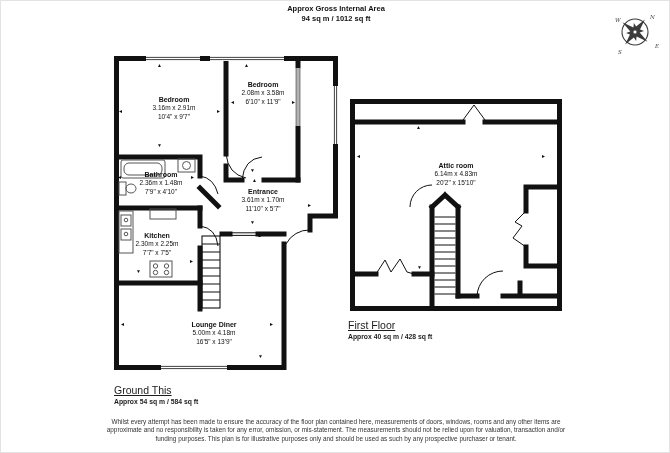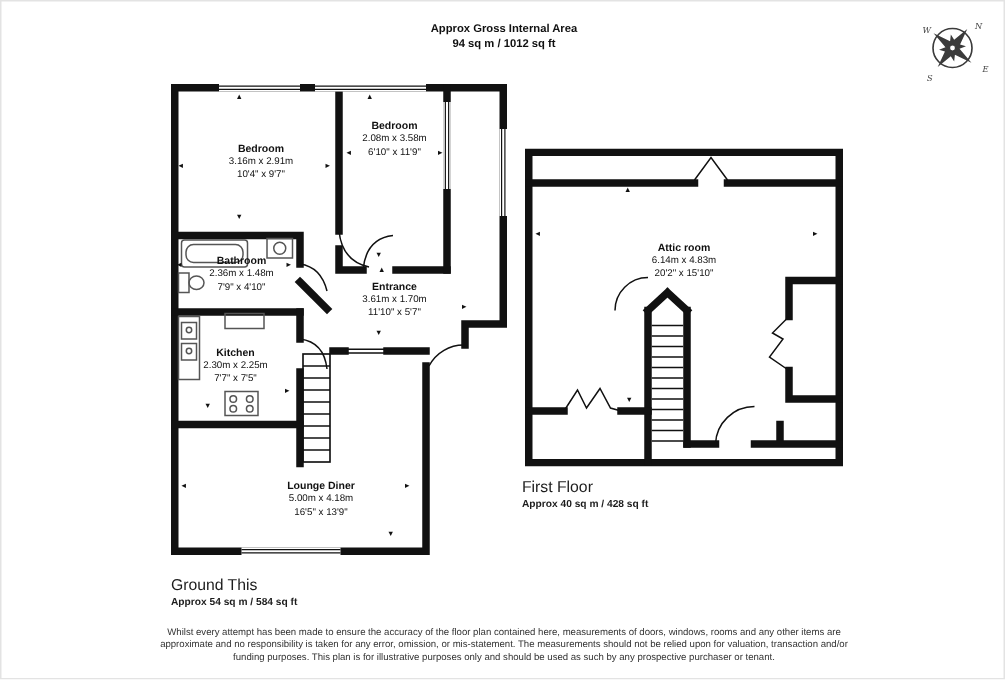--- a/index.html
+++ b/index.html
@@ -1,27 +1,27 @@
 <!DOCTYPE html>
 <html><head>
 <meta charset="utf-8">
 <style>
   html,body{margin:0;padding:0;background:#fff;}
   .canvas{position:relative;width:670px;height:453px;background:#ffffff;
     font-family:"Liberation Sans",sans-serif;color:#111;overflow:hidden;
     border:1px solid #e3e3e3;box-sizing:border-box;}
-  .hdr{position:absolute;top:13px;left:0;width:670px;text-align:center;
+  .hdr{position:absolute;top:3px;left:0;width:670px;text-align:center;
     font-size:7.5px;font-weight:bold;line-height:10px;color:#111;}
   .plan{position:absolute;}
   .room-label{position:absolute;text-align:center;transform:translateX(-50%);
     white-space:nowrap;color:#111;}
   .rname{font-size:7px;font-weight:bold;line-height:9px;}
   .rdim{font-size:6.5px;line-height:8.5px;}
   .floor-label{position:absolute;color:#1c1c1c;}
-  .fl-name{font-size:10.5px;line-height:13px;font-weight:normal;}
+  .fl-name{font-size:10.5px;line-height:13px;font-weight:normal;text-decoration:underline;}
   .fl-area{font-size:6.8px;font-weight:bold;line-height:9px;}
   .arr{position:absolute;font-size:5px;line-height:5px;color:#111;}
   .disclaimer{position:absolute;left:95px;top:417px;width:480px;text-align:center;
     font-size:6.4px;line-height:8.3px;color:#333;}
   .compass-letter{font-family:"DejaVu Serif",serif;font-style:italic;font-size:5.5px;fill:#444;}
   svg{display:block;}
 </style>
 </head>
 <body>
 

